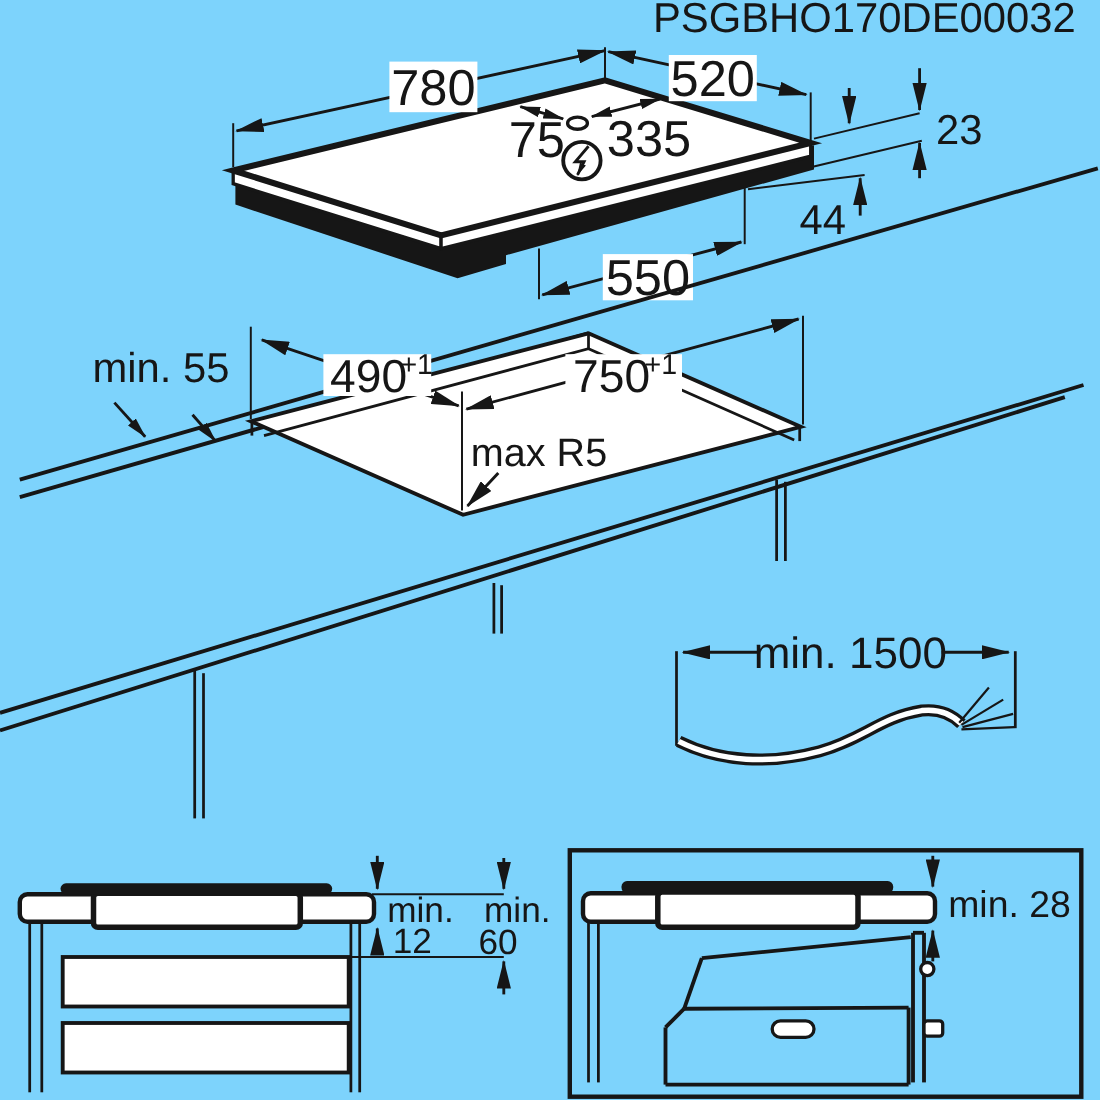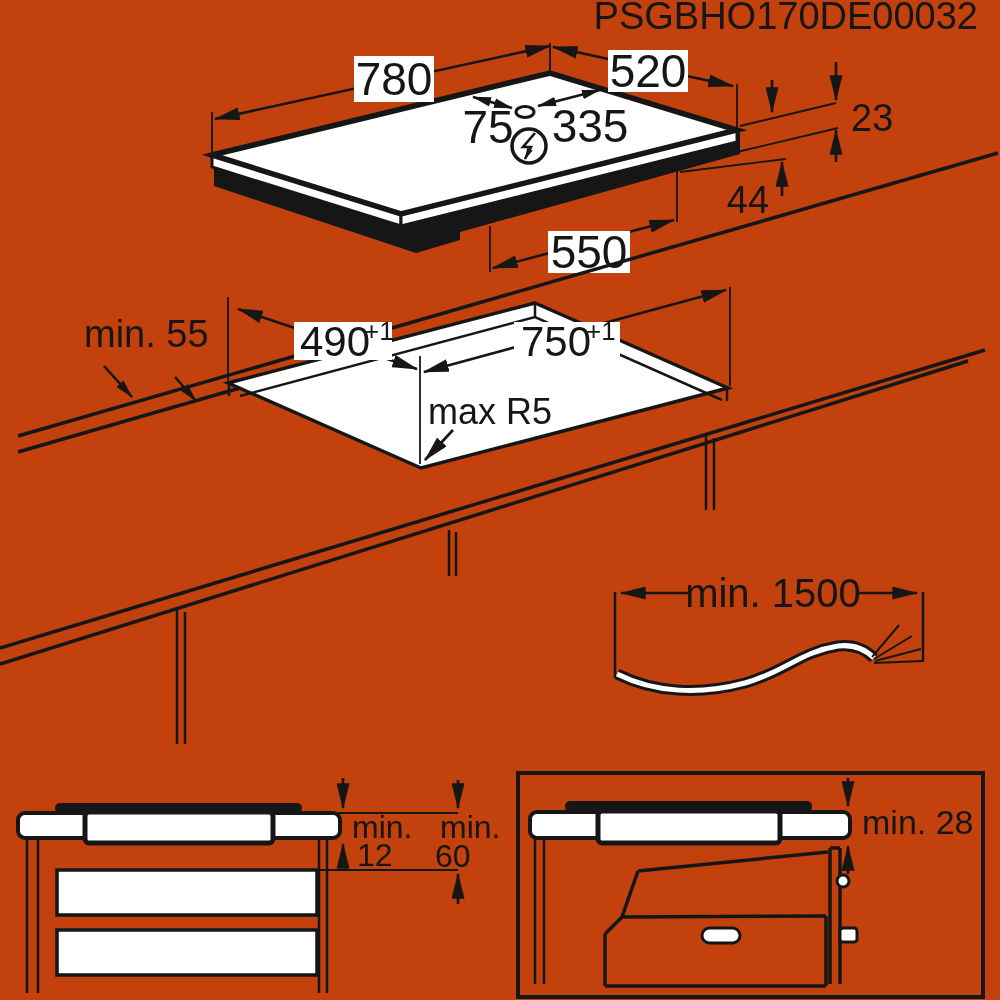--- a/index.html
+++ b/index.html
@@ -1,16 +1,16 @@
 <!DOCTYPE html>
 <html><head>
 <meta charset="utf-8">
 <style>
   html,body{margin:0;padding:0;background:#fff;}
-  #stage{width:1000px;height:1000px;position:relative;background:#c2410c;font-family:"Liberation Sans",sans-serif;}
+  #stage{width:1000px;height:1000px;position:relative;background:#7dd3fc;font-family:"Liberation Sans",sans-serif;}
   svg{display:block;}
   text{fill:#161616;font-family:"Liberation Sans",sans-serif;}
   .ln{stroke:#161616;fill:none;}
   .thin{stroke-width:1.8;}
   .mid{stroke-width:2.5;}
   .main{stroke-width:3.5;}
   .dim{stroke-width:2.6;}
   .whitefill{fill:#ffffff;}
   .blackfill{fill:#161616;stroke:none;}
 </style>

